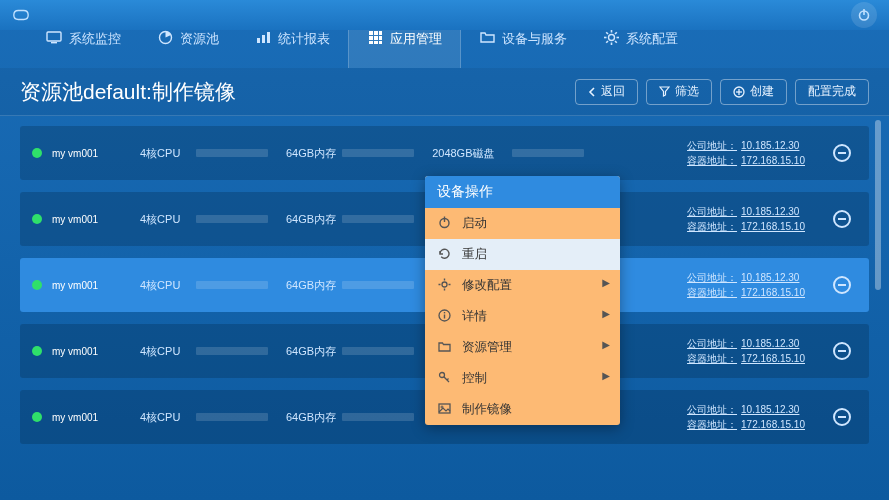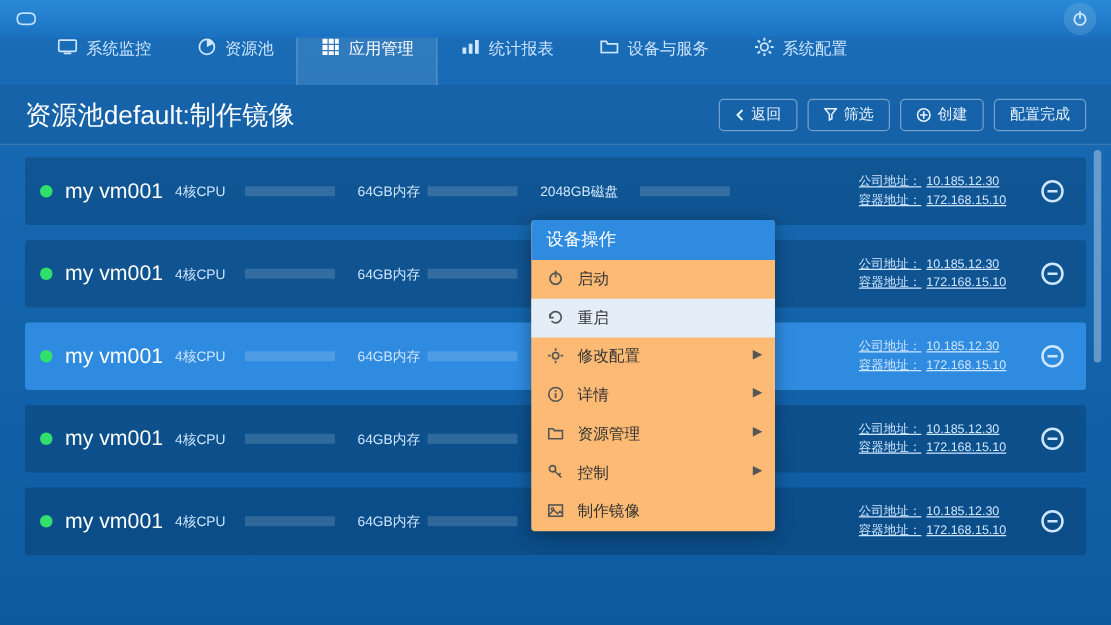--- a/index.html
+++ b/index.html
@@ -95,21 +95,21 @@
   .row.selected {
     background: #2f8be0;
   }
   .status-dot {
     width: 10px; height: 10px;
     border-radius: 50%;
     background: #2fe06a;
     margin-right: 10px;
     flex-shrink: 0;
   }
-  .vm-name { width: 88px; font-size: 17px; }
+  .vm-name { width: 88px; font-size: 10px; }
   .metric {
     display: flex;
     align-items: center;
     gap: 6px;
     margin-right: 18px;
   }
   .metric-label { font-size: 11px; color: #cfe6ff; min-width: 50px; text-align: left; }
   .bar {
     width: 72px; height: 8px;
     background: rgba(255,255,255,0.15);
@@ -198,45 +198,45 @@
   </div>
   <div class="nav-item">
     <span class="nav-icon">
         <svg width="15" height="15" viewBox="0 0 15 15">
           <circle cx="7.5" cy="7.5" r="6" fill="none" stroke="#cfe6ff" stroke-width="1.4"></circle>
           <path d="M7.5 7.5 L7.5 1.5 A6 6 0 0 1 13 5 Z" fill="#cfe6ff"></path>
         </svg>
       </span>
     <span>资源池</span>
   </div>
+  <div class="nav-item">
+    <span class="nav-icon">
+        <svg width="15" height="13" viewBox="0 0 15 13">
+          <rect x="1" y="7" width="3" height="5" fill="#cfe6ff"></rect>
+          <rect x="6" y="4" width="3" height="8" fill="#cfe6ff"></rect>
+          <rect x="11" y="1" width="3" height="11" fill="#cfe6ff"></rect>
+        </svg>
+      </span>
+    <span>统计报表</span>
+  </div>
   <div class="nav-item active">
     <span class="nav-icon">
         <svg width="15" height="15" viewBox="0 0 15 15">
           <rect x="1" y="1" width="4" height="4" fill="#fff"></rect>
           <rect x="6" y="1" width="4" height="4" fill="#fff"></rect>
           <rect x="11" y="1" width="3" height="4" fill="#fff"></rect>
           <rect x="1" y="6" width="4" height="4" fill="#fff"></rect>
           <rect x="6" y="6" width="4" height="4" fill="#fff"></rect>
           <rect x="11" y="6" width="3" height="4" fill="#fff"></rect>
           <rect x="1" y="11" width="4" height="3" fill="#fff"></rect>
           <rect x="6" y="11" width="4" height="3" fill="#fff"></rect>
           <rect x="11" y="11" width="3" height="3" fill="#fff"></rect>
         </svg>
       </span>
     <span>应用管理</span>
-  </div>
-  <div class="nav-item">
-    <span class="nav-icon">
-        <svg width="15" height="13" viewBox="0 0 15 13">
-          <rect x="1" y="7" width="3" height="5" fill="#cfe6ff"></rect>
-          <rect x="6" y="4" width="3" height="8" fill="#cfe6ff"></rect>
-          <rect x="11" y="1" width="3" height="11" fill="#cfe6ff"></rect>
-        </svg>
-      </span>
-    <span>统计报表</span>
   </div>
   <div class="nav-item">
     <span class="nav-icon">
         <svg width="15" height="12" viewBox="0 0 15 12">
           <path d="M1 2 L5 2 L6 4 L14 4 L14 11 L1 11 Z" fill="none" stroke="#cfe6ff" stroke-width="1.4"></path>
         </svg>
       </span>
     <span>设备与服务</span>
   </div>
   <div class="nav-item">

